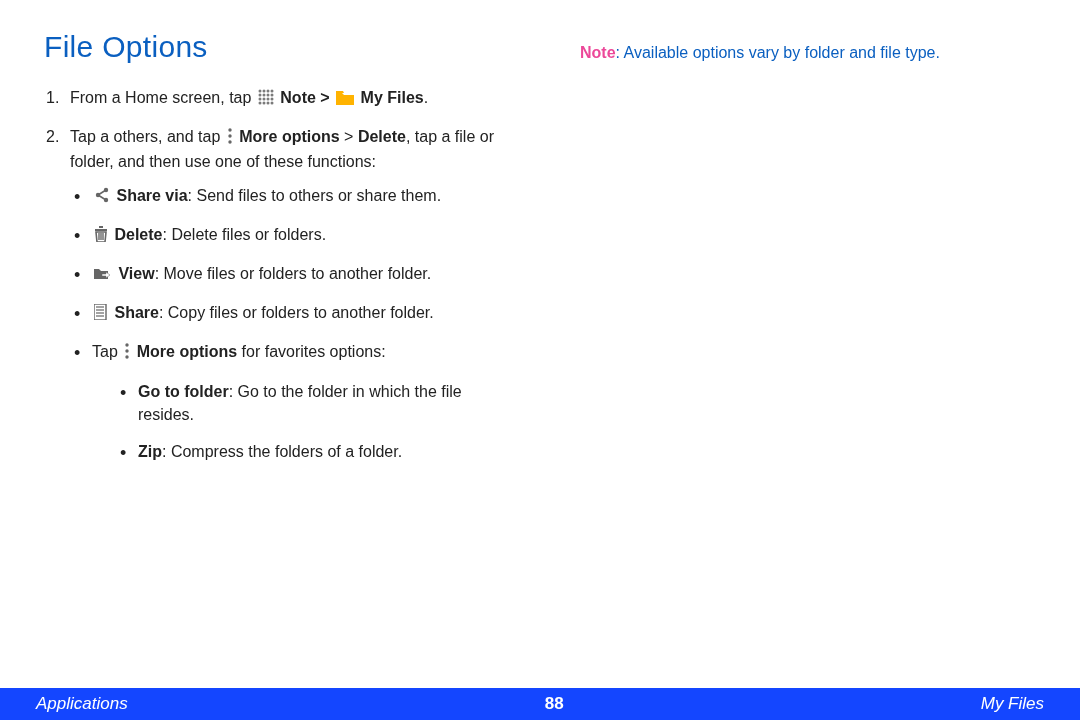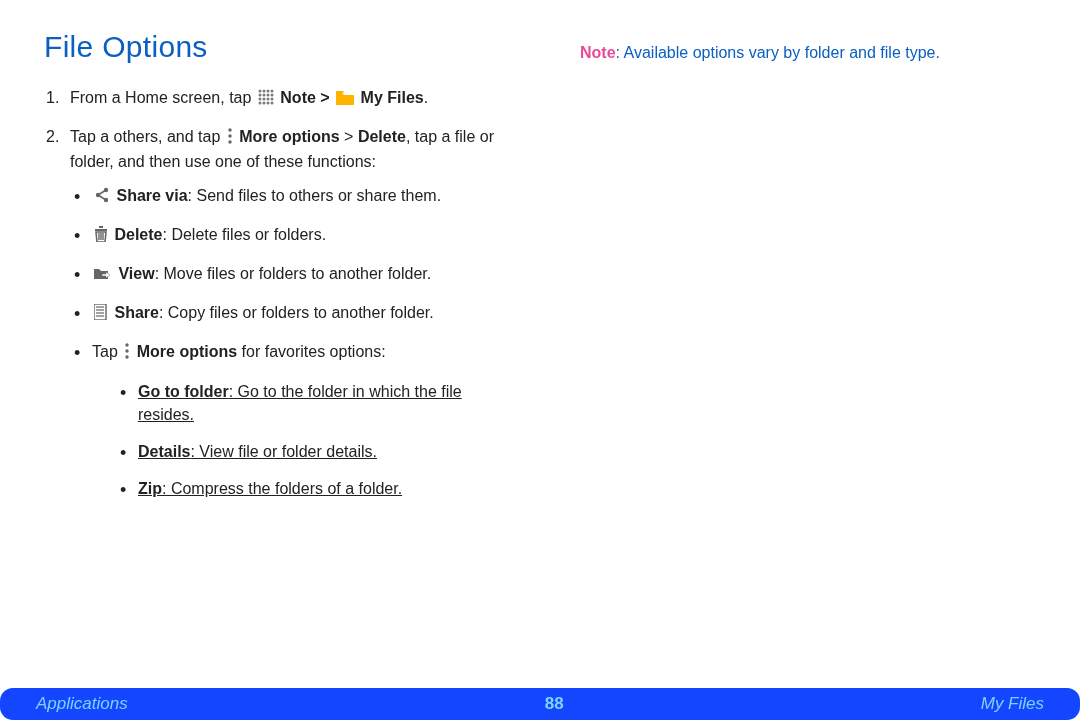--- a/index.html
+++ b/index.html
@@ -60,21 +60,20 @@
     content: "•";
     position: absolute;
     left: 4px;
     top: 0;
     font-size: 18px;
   }
   ul.moreopts {
     list-style: none;
     padding-left: 26px;
     margin-top: 14px;
-    text-decoration: underline;
   }
   ul.moreopts > li {
     position: relative;
     padding-left: 20px;
     margin-bottom: 14px;
     line-height: 1.45;
   }
   ul.moreopts > li::before {
     content: "•";
     position: absolute;
@@ -92,28 +91,27 @@
     display: inline-block;
     vertical-align: -2px;
     margin: 0 2px;
   }
   .footer {
     position: absolute;
     left: 0; bottom: 0;
     width: 1080px;
     height: 32px;
     background: #1446ff;
-    color: #7dd3fc;
+    color: #ffffff;
     font-style: italic;
     font-size: 17px;
     display: flex;
     align-items: center;
     justify-content: space-between;
     padding: 0 36px;
-    border-radius: 13px;
   }
   .footer .page-num { font-style: normal; font-weight: bold; }
 </style>
 </head>
 <body>
 
 <div class="page">
   <div class="col">
     <h1 class="title">File Options</h1>
 
@@ -226,23 +224,20 @@
                 <circle cx="3" cy="14" r="1.7" fill="#666"></circle>
               </svg>
             </span>
             <span class="b">More options</span><span> for favorites options:</span>
 
             <ul class="moreopts">
               <li>
                 <span class="b">Go to folder</span><span>: Go to the folder in which the file resides.</span>
               </li>
               <li>
-                <span class="b">Details</span><span>: View file or folder details.</span>
-              </li>
-              <li>
                 <span class="b">Zip</span><span>: Compress the folders of a folder.</span>
               </li>
             </ul>
           </li>
         </ul>
       </li>
     </ol>
   </div>
 
   <div class="col col-right">

